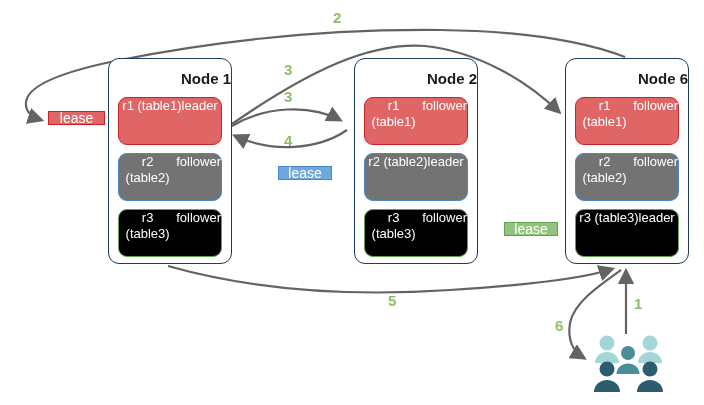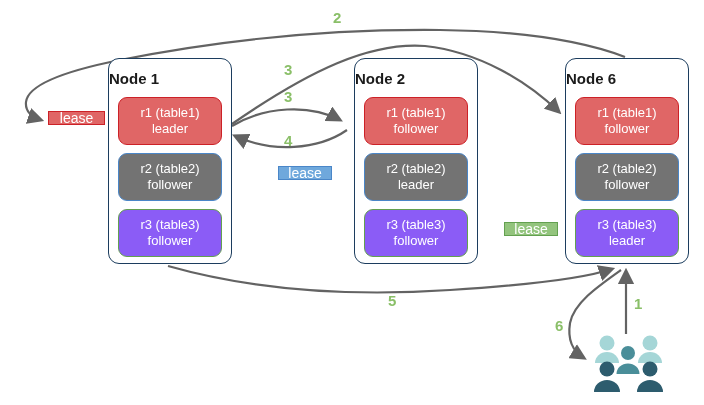--- a/index.html
+++ b/index.html
@@ -6,30 +6,30 @@
   .stage{
     position:relative;width:704px;height:405px;background:#ffffff;
     font-family:"Liberation Sans",sans-serif;overflow:hidden;
   }
   .arrows{position:absolute;left:0;top:0;width:704px;height:405px;pointer-events:none;}
   .node{
     position:absolute;top:58px;width:124px;height:206px;background:#fff;
     border:1.6px solid #1c3d5e;border-radius:11px;box-sizing:border-box;z-index:2;
   }
   .node1{left:108px}.node2{left:354px}.node3{left:565px}
-  .node-title{text-align:left;margin-top:11px;font-weight:bold;font-size:15px;color:#1b1b1b;}
+  .node-title{text-align:right;margin-top:11px;font-weight:bold;font-size:15px;color:#1b1b1b;}
   .range{
     position:absolute;left:9px;width:104px;height:48px;border-radius:9px;color:#fff;
-    font-size:13px;text-align:center;display:flex;flex-direction:column;justify-content:center;
+    font-size:13px;text-align:center;display:flex;flex-direction:row;justify-content:center;
     line-height:1.25;box-sizing:border-box;
   }
   .rpos0{top:38px}.rpos1{top:94px}.rpos2{top:150px}
   .range.red{background:#e06666;border:1.5px solid #cc2127;}
   .range.blue{background:#737373;border:1.5px solid #4a86c8;}
-  .range.green{background:#8b5cf6;border:1.5px solid #63a050;}
+  .range.green{background:#000000;border:1.5px solid #63a050;}
   .lease{
     position:absolute;height:14px;color:#fff;font-size:14px;border-radius:0;
     display:flex;align-items:center;justify-content:center;box-sizing:border-box;z-index:2;
   }
   .lease.red{left:48px;top:111px;width:57px;background:#e06666;border:1.5px solid #cc2127;}
   .lease.blue{left:278px;top:166px;width:54px;background:#6fa8dc;border:1.5px solid #4a86c8;}
   .lease.green{left:504px;top:222px;width:54px;background:#93c47d;border:1.5px solid #63a050;}
   .step{position:absolute;color:#8abf68;font-weight:bold;font-size:15px;z-index:3;}
   .step.s2{left:333px;top:9px;}
   .step.s3a{left:284px;top:61px;}

